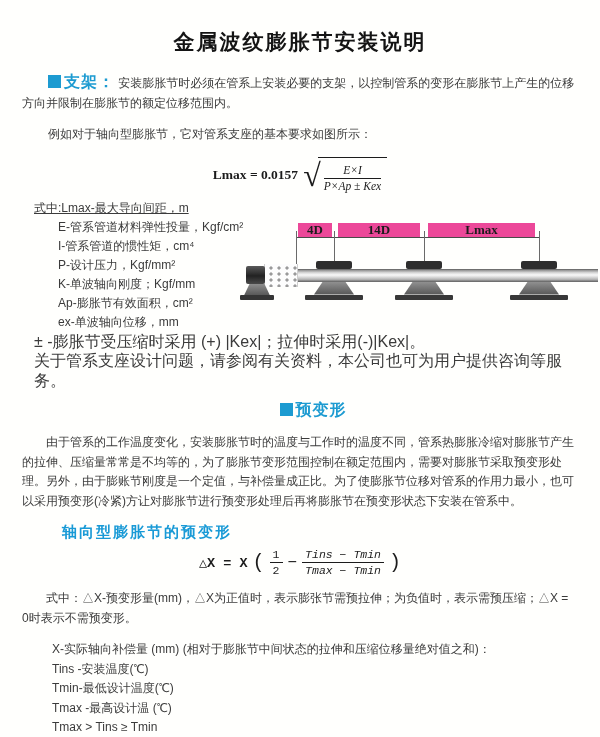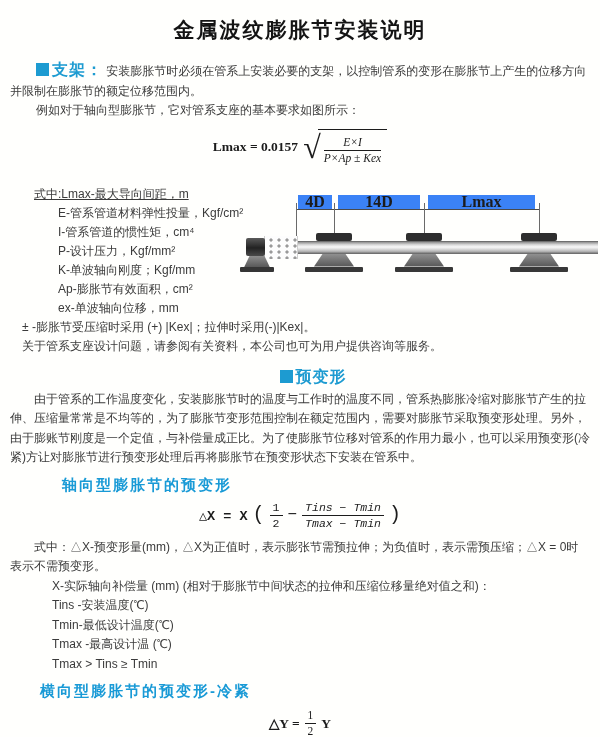--- a/index.html
+++ b/index.html
@@ -1,26 +1,26 @@
 <!DOCTYPE html>
 <html><head>
 <meta charset="utf-8">
 <style>
   html,body{margin:0;padding:0;background:#ffffff;}
   .page{
     position:relative;width:600px;height:737px;box-sizing:border-box;
     background:#fffffd;overflow:hidden;
     font-family:"Liberation Sans",sans-serif;color:#3b3b3b;
-    padding:12px 10px 0 10px;
+    padding:24px 10px 0 10px;
   }
   .title{
     text-align:center;font-size:21px;font-weight:700;color:#141414;
     letter-spacing:2px;margin:4px 0 16px 0;
   }
-  .para{font-size:12px;line-height:19.5px;margin:0;}
+  .para{font-size:12px;line-height:19.5px;margin:12px;}
   .indent{text-indent:26px;}
   .sq{display:inline-block;width:13px;height:13px;background:#1d9bd1;margin-right:3px;vertical-align:-1px;}
   .sec-head-inline{color:#1d9bd1;font-size:16px;font-weight:600;letter-spacing:1px;}
   .sec-head-row{margin:10px 0 2px 26px;font-size:16px;font-weight:600;color:#1d9bd1;letter-spacing:1px;text-align:center;}
   .sub-head{color:#199ad6;font-size:15px;font-weight:700;letter-spacing:2px;margin:8px 0 4px 0;}
   .sub-head.axial{margin-left:52px;}
   .sub-head.lateral{margin-left:30px;}
 
   
   .formula-row{
@@ -35,33 +35,33 @@
   .frac{display:inline-flex;flex-direction:column;text-align:center;font-size:11.5px;line-height:13px;}
   .frac .num{border-bottom:1px solid #1c1c1c;padding:0 3px 1px 3px;}
   .frac .den{padding-top:1px;}
   .paren{font-size:20px;font-weight:400;line-height:20px;}
   .fx{margin:6px 0 8px 0;font-family:Liberation Mono, monospace;}
   .fy{margin:8px 0 10px 0;}
 
   
   .var-line{font-size:12px;line-height:19px;margin-left:48px;}
   .var-line.first{margin-left:24px;text-decoration:underline;}
-  .note-line{font-size:12px;line-height:19.5px;margin-left:12px;}
+  .note-line{font-size:16px;line-height:19.5px;margin-left:24px;}
   .ax-item{font-size:12px;line-height:19.5px;margin-left:42px;}
 
   
   .fv-wrap{position:relative;margin-top:4px;}
 
   
   .diagram{position:absolute;top:66px;left:236px;width:352px;height:96px;}
   .dim-line{position:absolute;top:14px;left:50px;width:243px;height:1px;background:#4a4a4a;}
   .tick{position:absolute;top:8px;width:1px;height:40px;background:#6a6a6a;}
   .tick.t1{left:50px;} .tick.t2{left:88px;} .tick.t3{left:178px;} .tick.t4{left:293px;}
   .dim-label{position:absolute;top:0;text-align:center;font-family:"Liberation Serif",serif;
-    font-weight:700;font-size:16px;color:#1c1c1c;background:#3b82f6;line-height:14px;}
+    font-weight:700;font-size:13px;color:#1c1c1c;background:#ec4899;line-height:14px;}
   .dim-label.l1{left:52px;width:34px;}
   .dim-label.l2{left:92px;width:82px;}
   .dim-label.l3{left:182px;width:107px;}
   .pipe{position:absolute;top:46px;left:0;width:352px;height:13px;box-sizing:border-box;
     border-top:1px solid #6f6f6f;border-bottom:1px solid #6f6f6f;
     background:linear-gradient(180deg,#8f8f8f 0%,#d9d9d9 25%,#f8f8f8 45%,#e2e2e2 60%,#b6b6b6 85%,#7d7d7d 100%);}
   .bellows{position:absolute;top:41px;left:18px;width:32px;height:23px;background:#fdfdfd;
     background-image:radial-gradient(circle,#9a9a9a 1.3px,transparent 1.9px);
     background-size:8px 6px;background-position:2px 1px;border-left:1px solid #cfcfcf;border-right:1px solid #cfcfcf;}
   .anchor-block{position:absolute;top:43px;left:0;width:19px;height:18px;
@@ -84,21 +84,21 @@
   <h1 class="title">金属波纹膨胀节安装说明</h1>
 
   <p class="para indent">
     <span class="sq"></span><span class="sec-head-inline">支架：</span>
     <span>安装膨胀节时必须在管系上安装必要的支架，以控制管系的变形在膨胀节上产生的位移方向并限制在膨胀节的额定位移范围内。</span>
   </p>
   <p class="para indent">例如对于轴向型膨胀节，它对管系支座的基本要求如图所示：</p>
 
   <div class="fv-wrap">
 
-    <div class="formula-row" style="margin:8px 0 20px 0;">
+    <div class="formula-row" style="margin:8px 0 6px 0;">
       <span class="f-lhs">Lmax = 0.0157</span>
       <span class="sqrt-wrap">
         <span class="sqrt-glyph">√</span>
         <span class="radicand">
           <span class="frac f-it">
             <span class="num">E×I</span>
             <span class="den">P×Ap ± Kex</span>
           </span>
         </span>
       </span>

